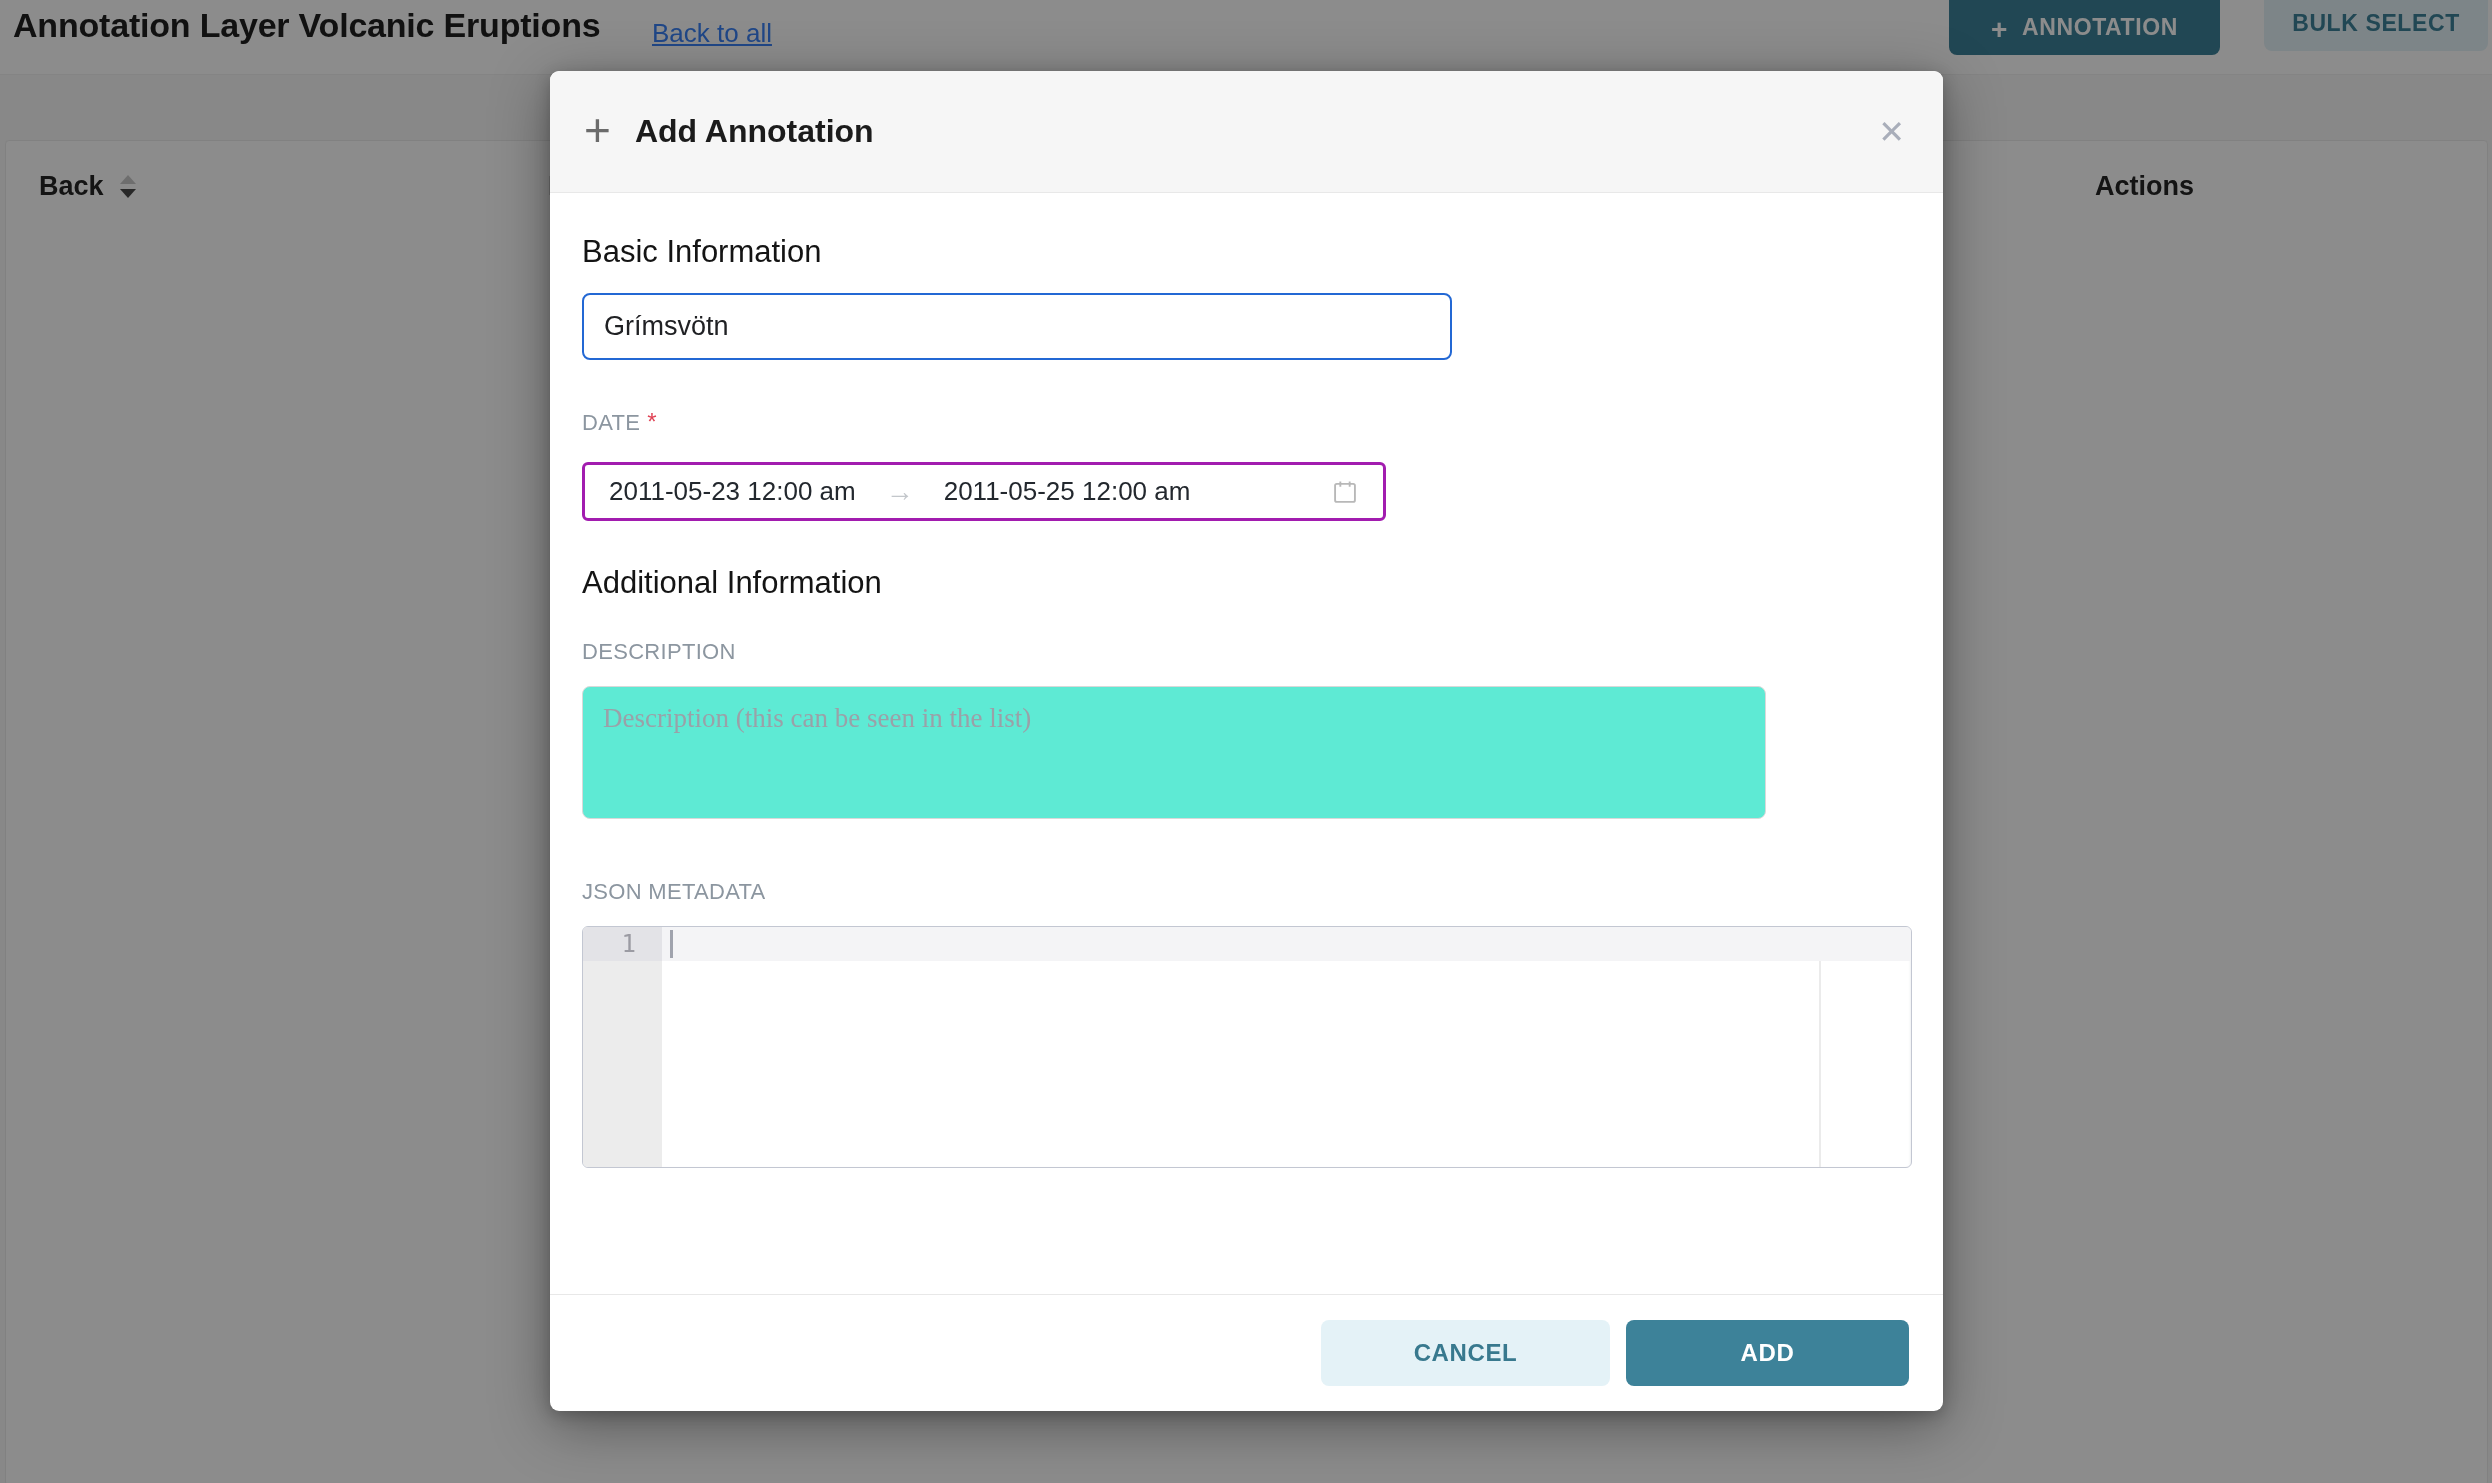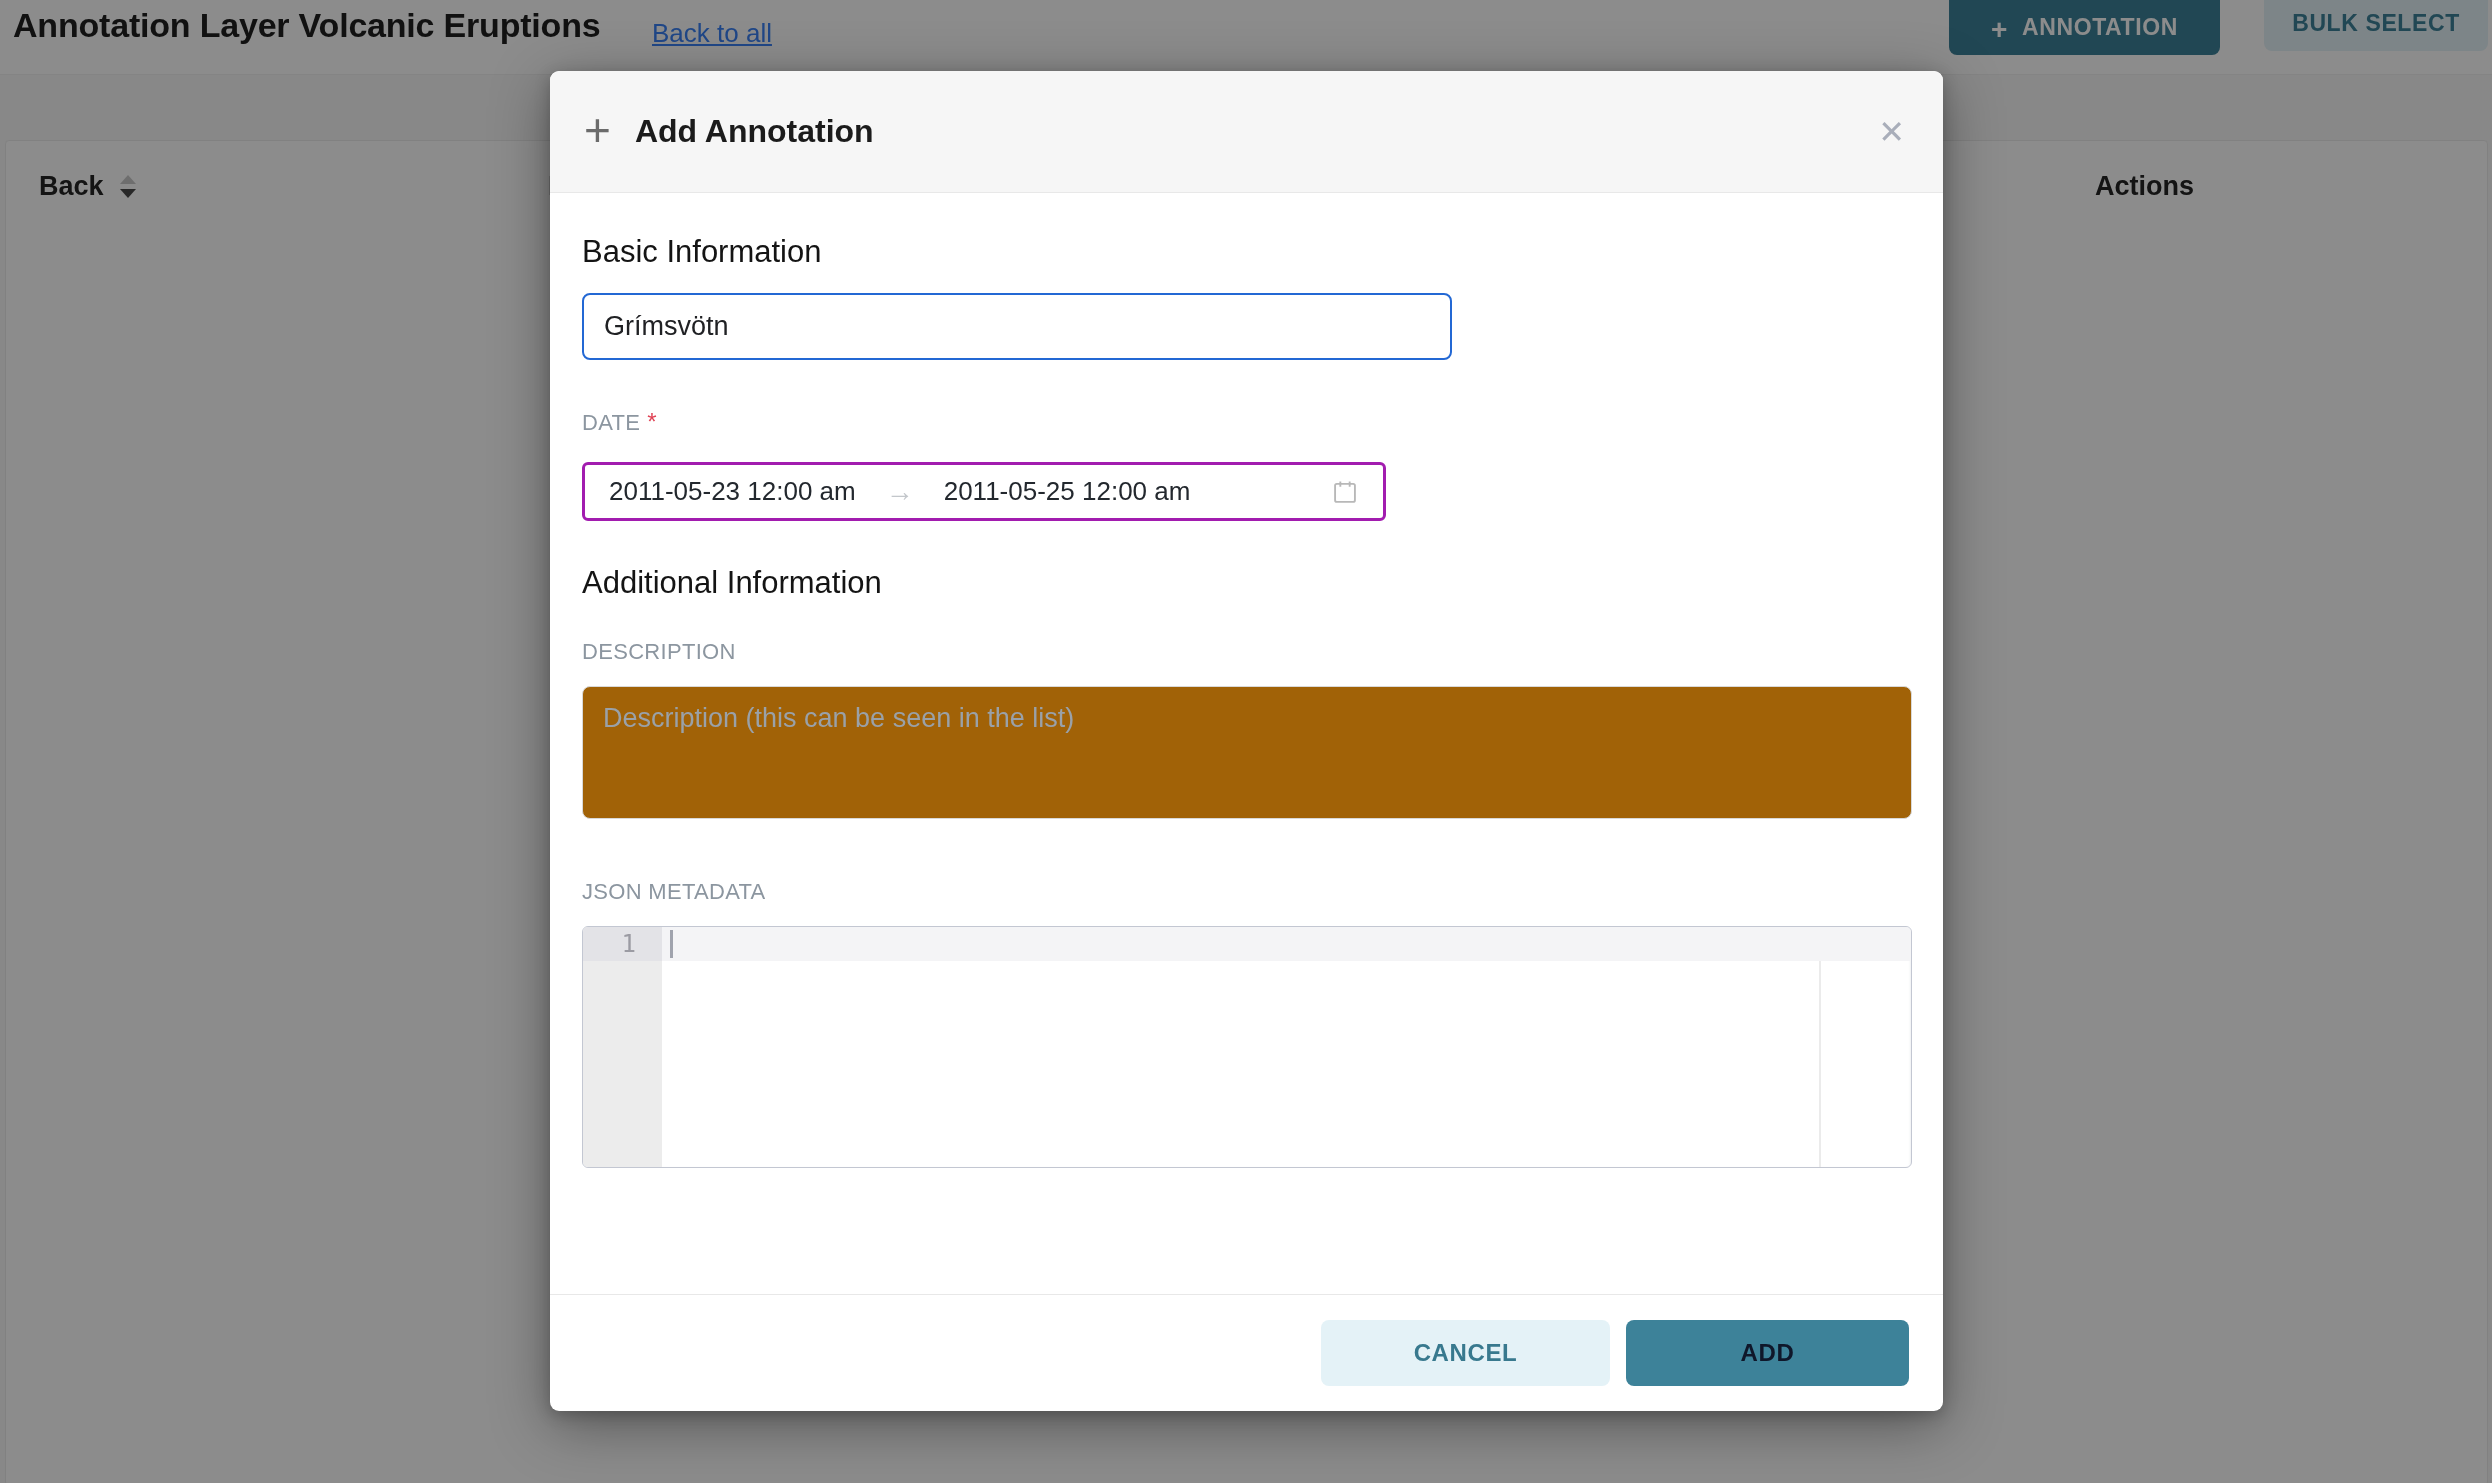--- a/index.html
+++ b/index.html
@@ -107,24 +107,24 @@
     margin-top: 26px; width: 804px; height: 59px;
     border: 3px solid #a21caf; border-radius: 6px; background: #fff;
     display: flex; align-items: center; padding: 0 24px; cursor: pointer;
   }
   .date-text { font-size: 26px; color: #23282e; white-space: nowrap; }
   .date-arrow { font-size: 28px; color: #C3C7CB; margin: 0 30px; }
   .calendar-icon { margin-left: auto; display: block; }
 
   .desc-textarea {
     margin-top: 21px; display: block;
-    width: 1330px; height: 133px; resize: none;
+    width: 1184px; height: 133px; resize: none;
     border: 1px solid #D9D9D9; border-radius: 8px;
-    font-family: Liberation Sans, sans-serif; font-size: 27px; color: #202124;
-    padding: 16px 20px; outline: none; background: #a16207;
+    font-family: Liberation Serif, serif; font-size: 27px; color: #202124;
+    padding: 16px 20px; outline: none; background: #5eead4;
   }
   .desc-textarea::placeholder { color: #9AA1A8; }
 
   .json-editor {
     margin-top: 21px; position: relative;
     width: 1330px; height: 242px;
     border: 1px solid #C3C7D2; border-radius: 6px;
     background: #ffffff; overflow: hidden; cursor: text;
     box-shadow: inset 0 2px 3px rgba(80,86,110,0.18);
   }
@@ -146,21 +146,21 @@
   .modal-footer {
     flex: 0 0 auto; height: 117px; border-top: 1px solid #E8E8E8;
     display: flex; align-items: center; justify-content: flex-end;
     gap: 16px; padding: 0 34px;
   }
   .btn {
     border: none; border-radius: 8px; height: 66px; cursor: pointer;
     font-family: inherit; font-size: 24px; font-weight: 600; letter-spacing: 0.6px;
   }
   .btn-cancel { width: 289px; background: #E4F2F7; color: #38798E; }
-  .btn-add    { width: 283px; background: #3D8299; color: #0f172a; }
+  .btn-add    { width: 283px; background: #3D8299; color: #ffffff; }
 </style>
 </head>
 <body>
 
 <div class="bg-page">
 
   <header class="app-header">
     <h1 class="page-title">Annotation Layer Volcanic Eruptions</h1>
     <a class="back-link">Back to all</a>
     <button class="hdr-btn btn-annotation">

